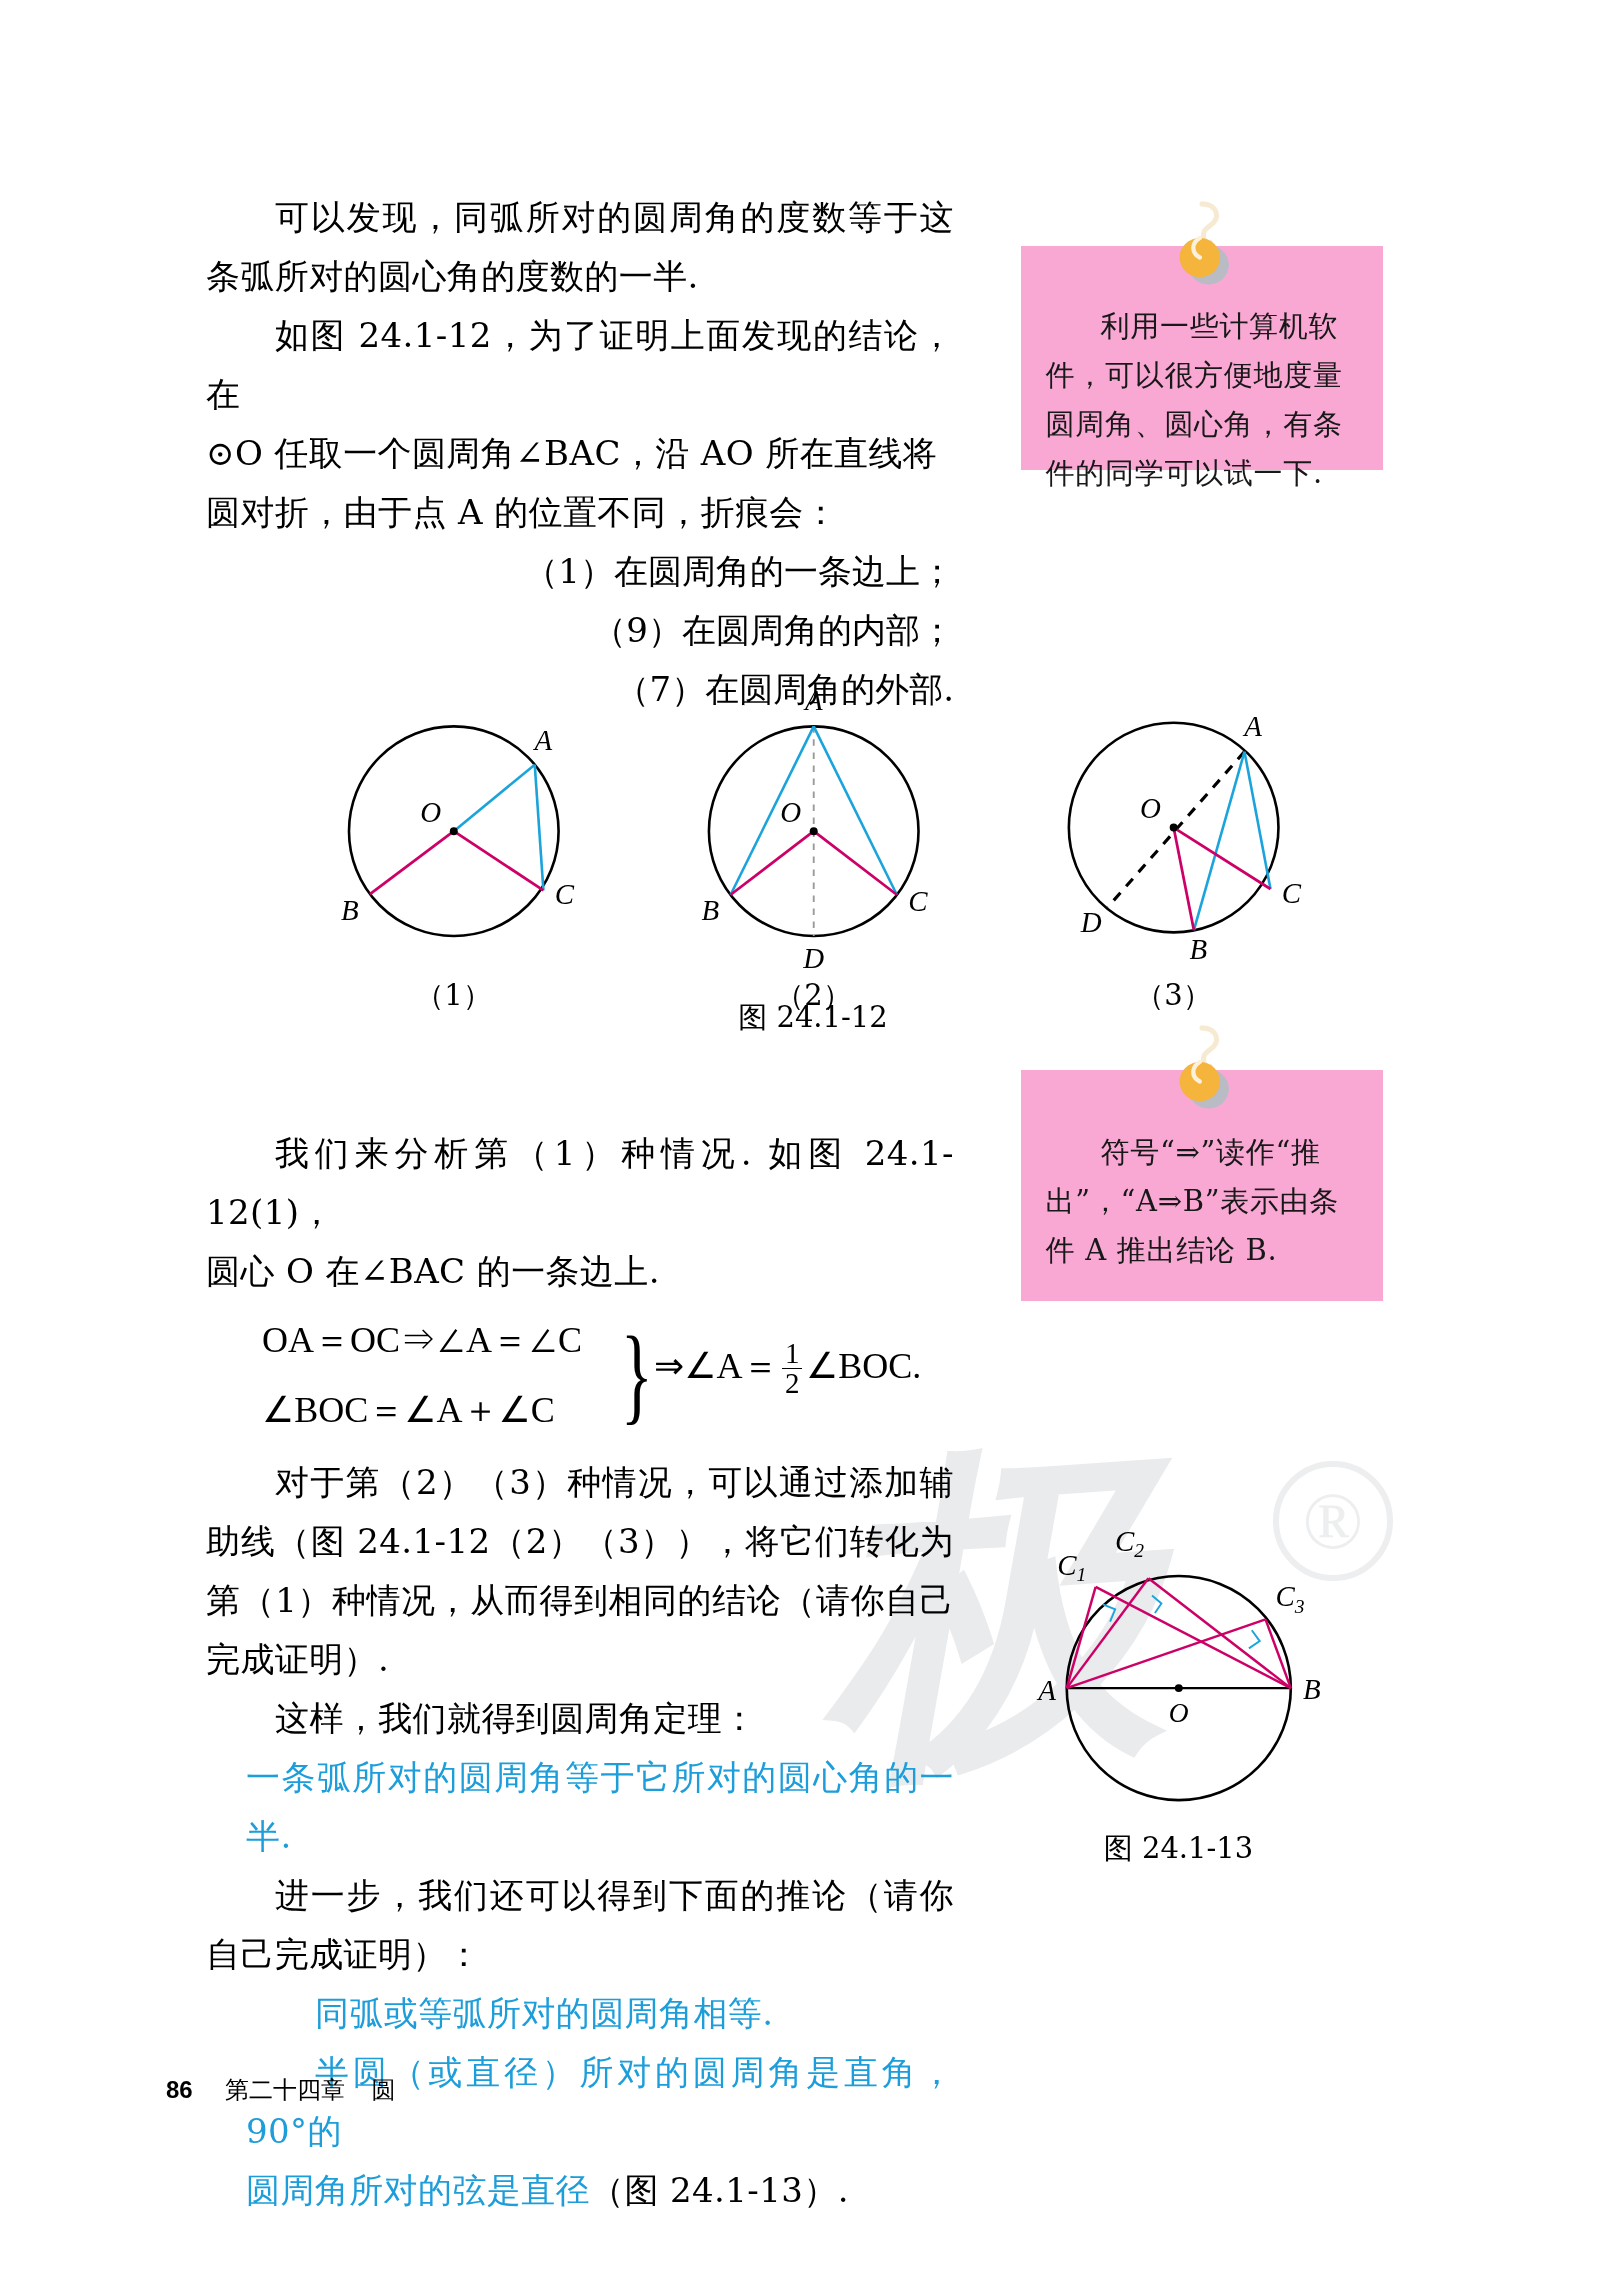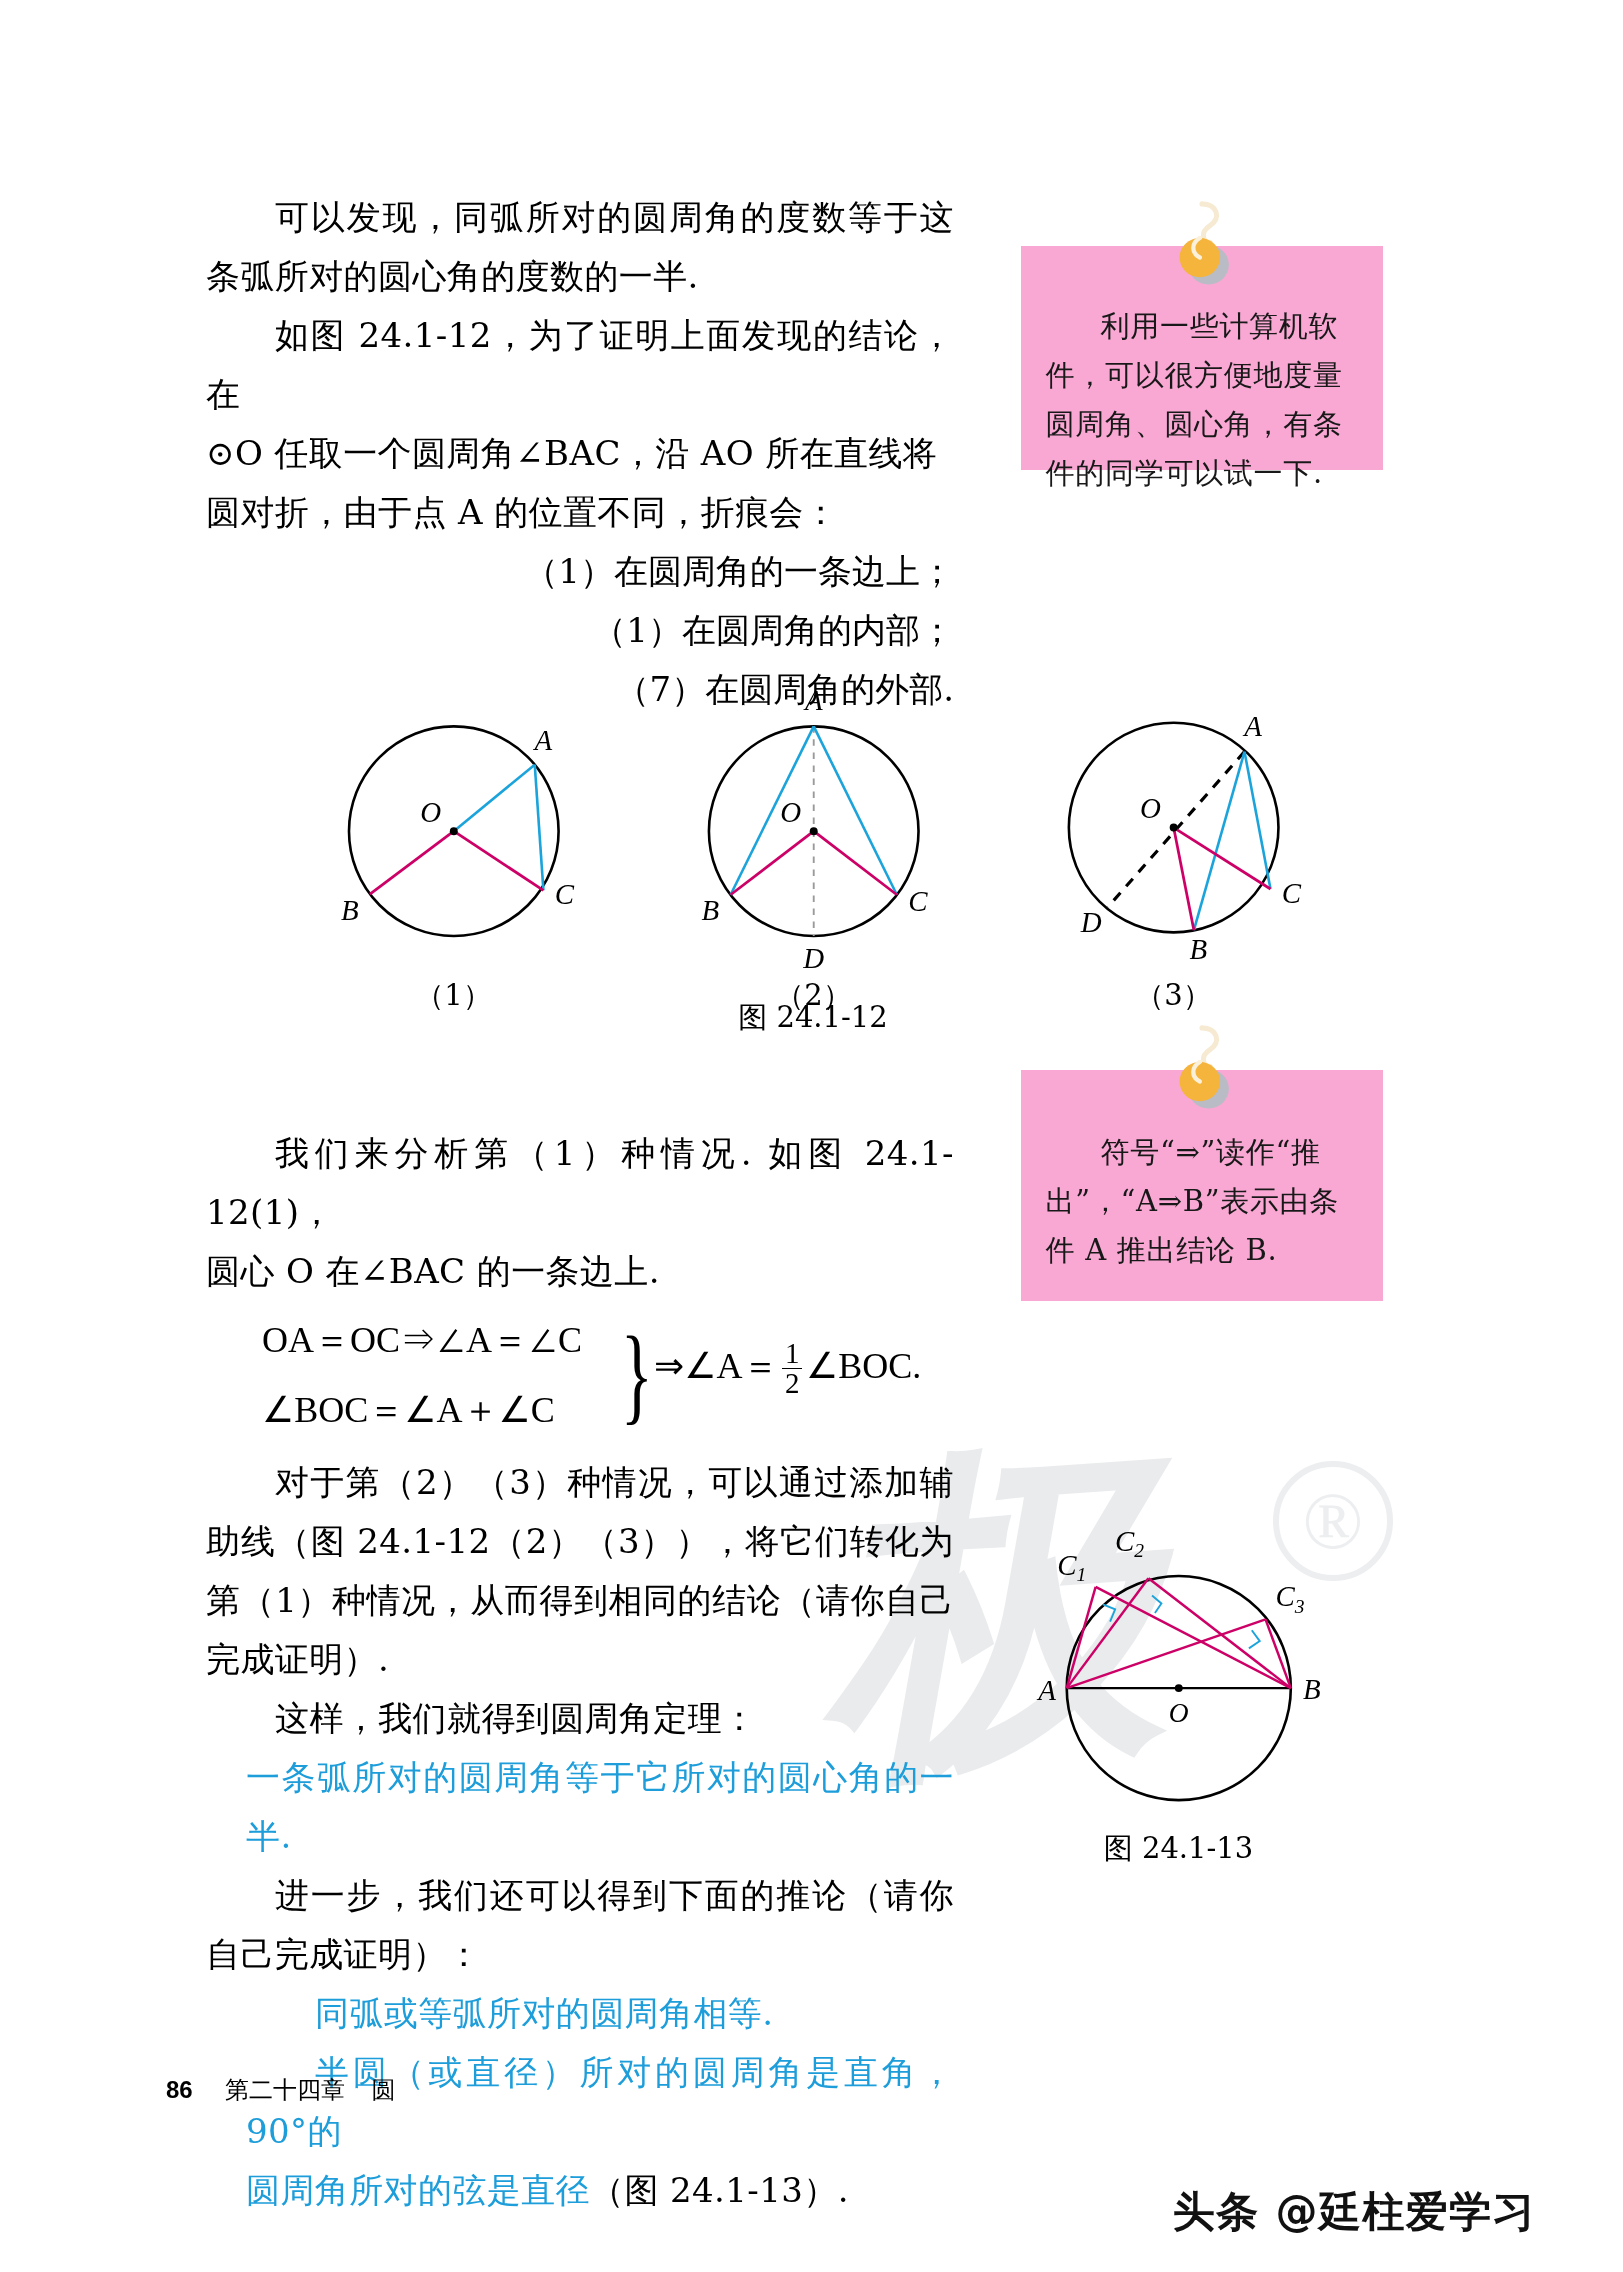--- a/index.html
+++ b/index.html
@@ -80,21 +80,21 @@
 
   <div class="col-left">
 
     <p class="ptext ind">可以发现，同弧所对的圆周角的度数等于这条弧所对的圆心角的度数的一半.</p>
 
     <div class="ptext ind">如图 24.1-12，为了证明上面发现的结论，在</div>
     <div class="ptext">⊙O 任取一个圆周角∠BAC，沿 AO 所在直线将</div>
     <div class="ptext">圆对折，由于点 A 的位置不同，折痕会：</div>
 
     <div class="listline">（1）在圆周角的一条边上；</div>
-    <div class="listline">（1）在圆周角的内部；</div>
+    <div class="listline">（9）在圆周角的内部；</div>
     <div class="listline">（7）在圆周角的外部.</div>
 
     <div style="height:405px"></div>
 
     <div class="ptext ind">我们来分析第（1）种情况. 如图 24.1-12(1)，</div>
     <div class="ptext">圆心 O 在∠BAC 的一条边上.</div>
 
     <div class="formula">
       <div class="fm-left">
         <div>OA＝OC⇒∠A＝∠C</div>
@@ -218,15 +218,14 @@
     </svg>
     <div class="note-body" style="padding-top:58px;">符号“⇒”读作“推出”，“A⇒B”表示由条件 A 推出结论 B.</div>
   </div>
 
   <div class="footer">
     <span class="pg">86</span>
     <span style="display:inline-block;width:24.6px"></span><span>第二十四章</span>
     <span style="display:inline-block;width:19px"></span><span>圆</span>
   </div>
 
-  <div class="brand">头条 @廷柱爱学习</div>
 </div>
 
 
 </body></html>

